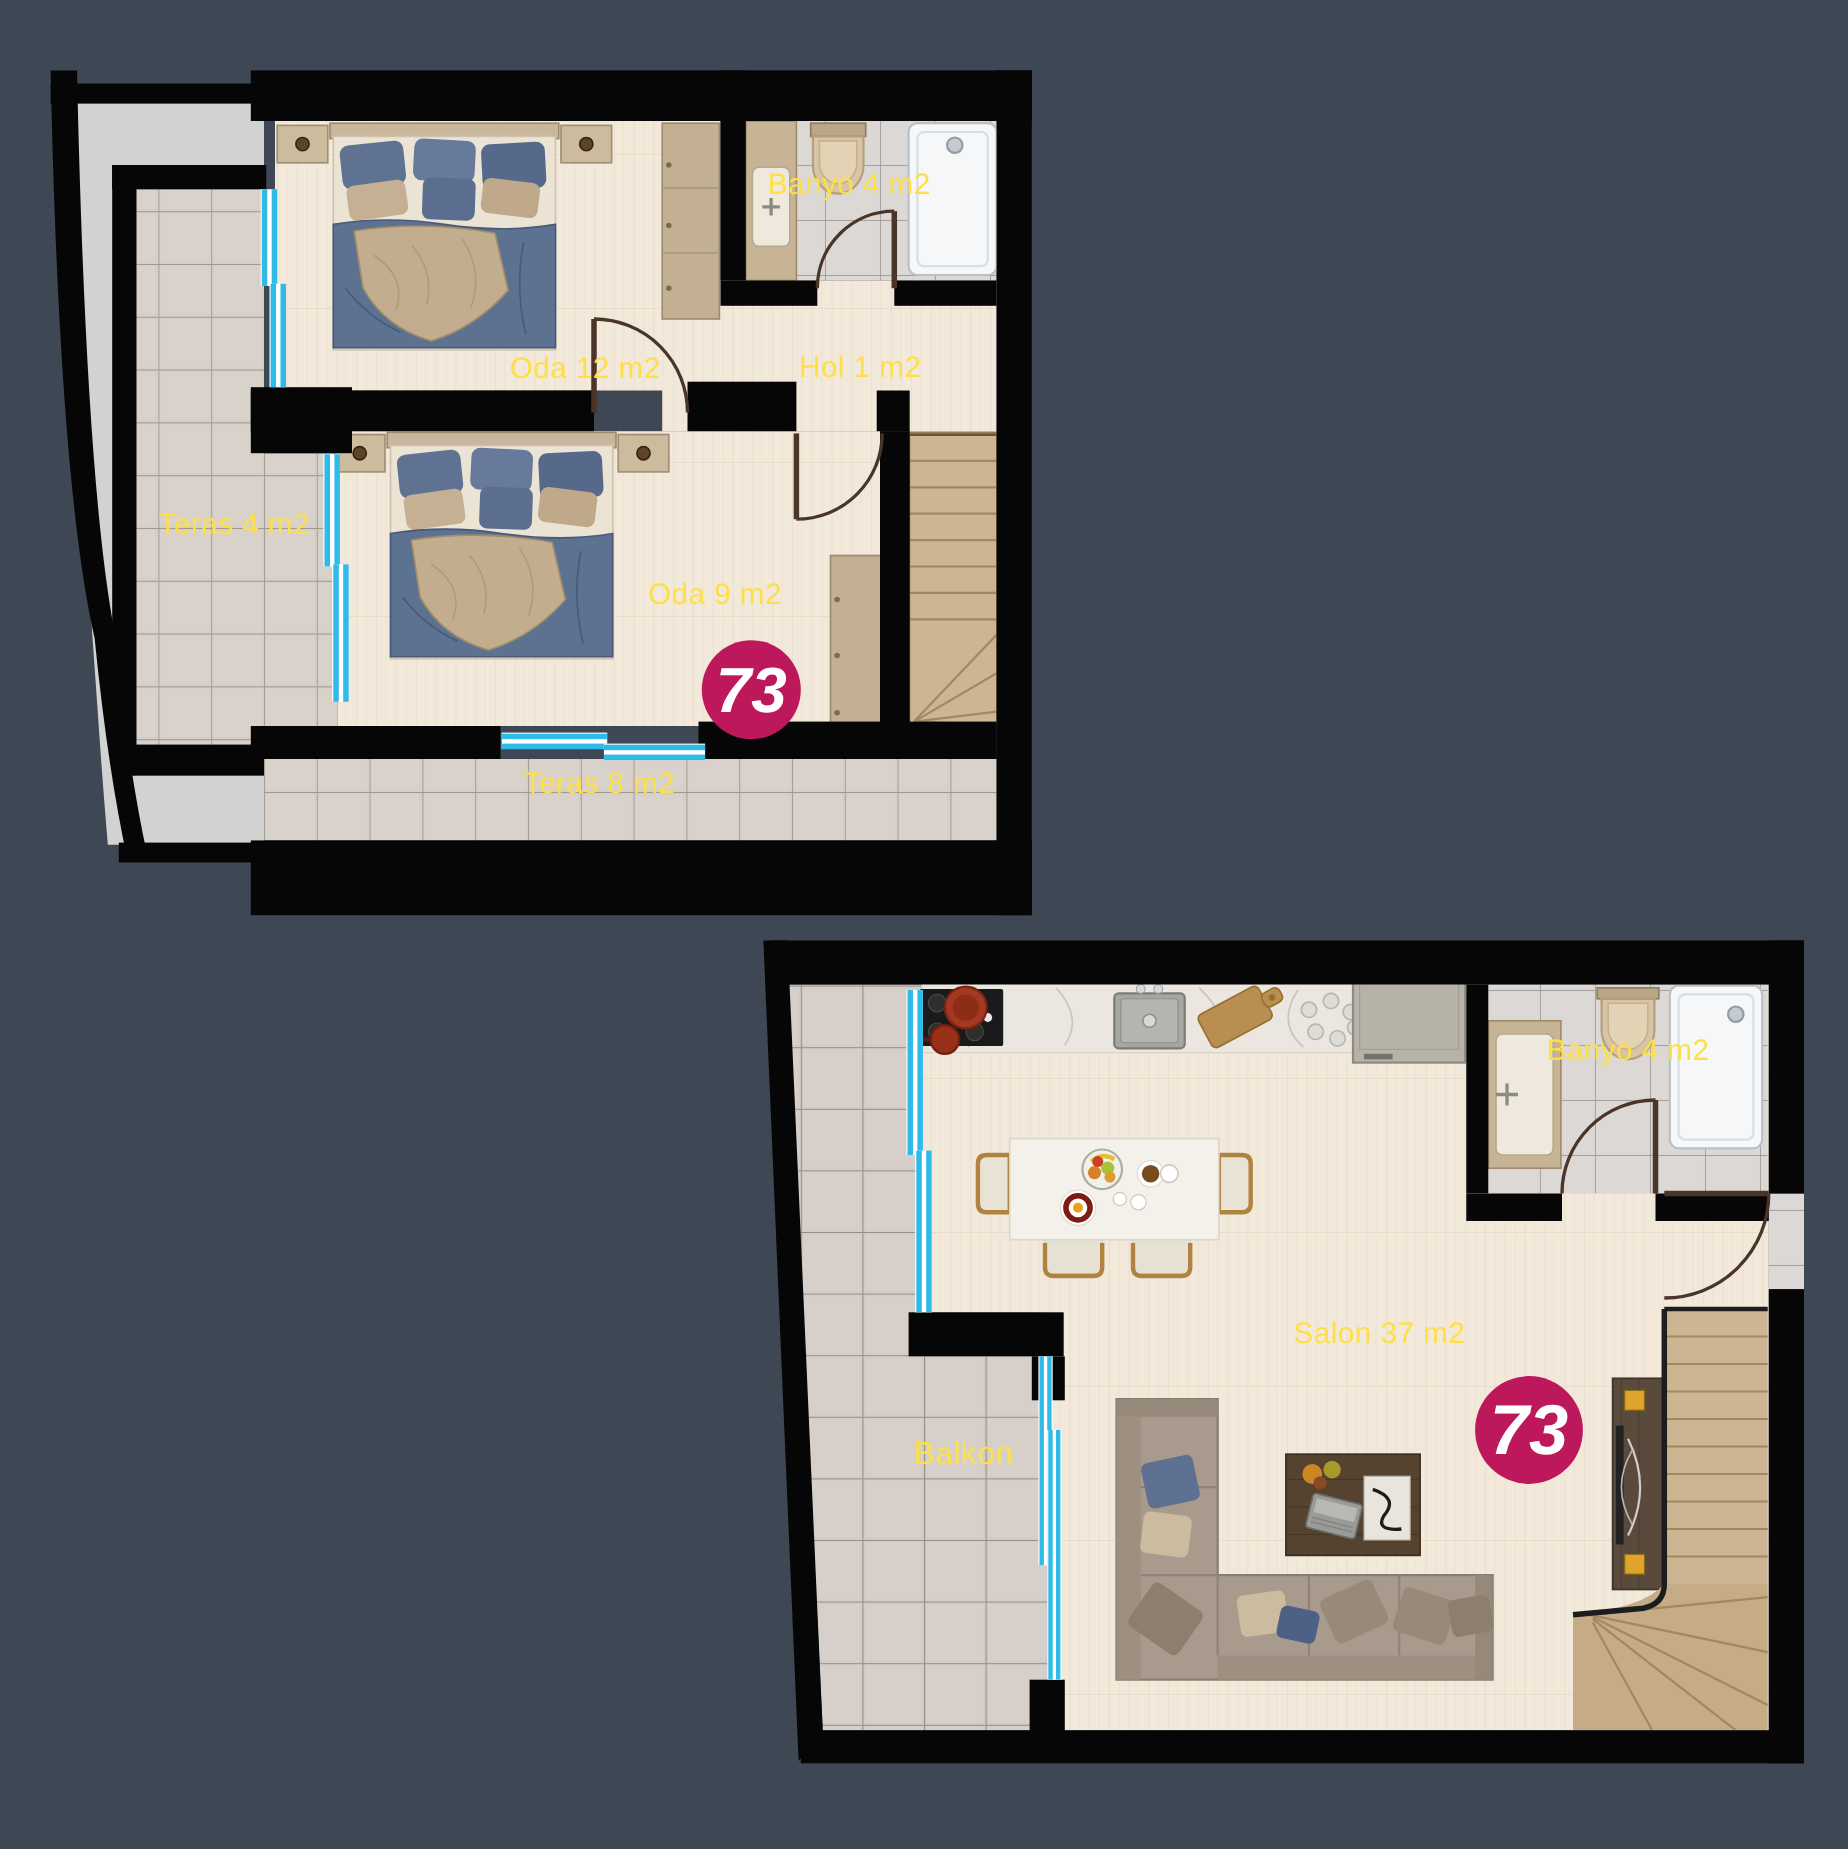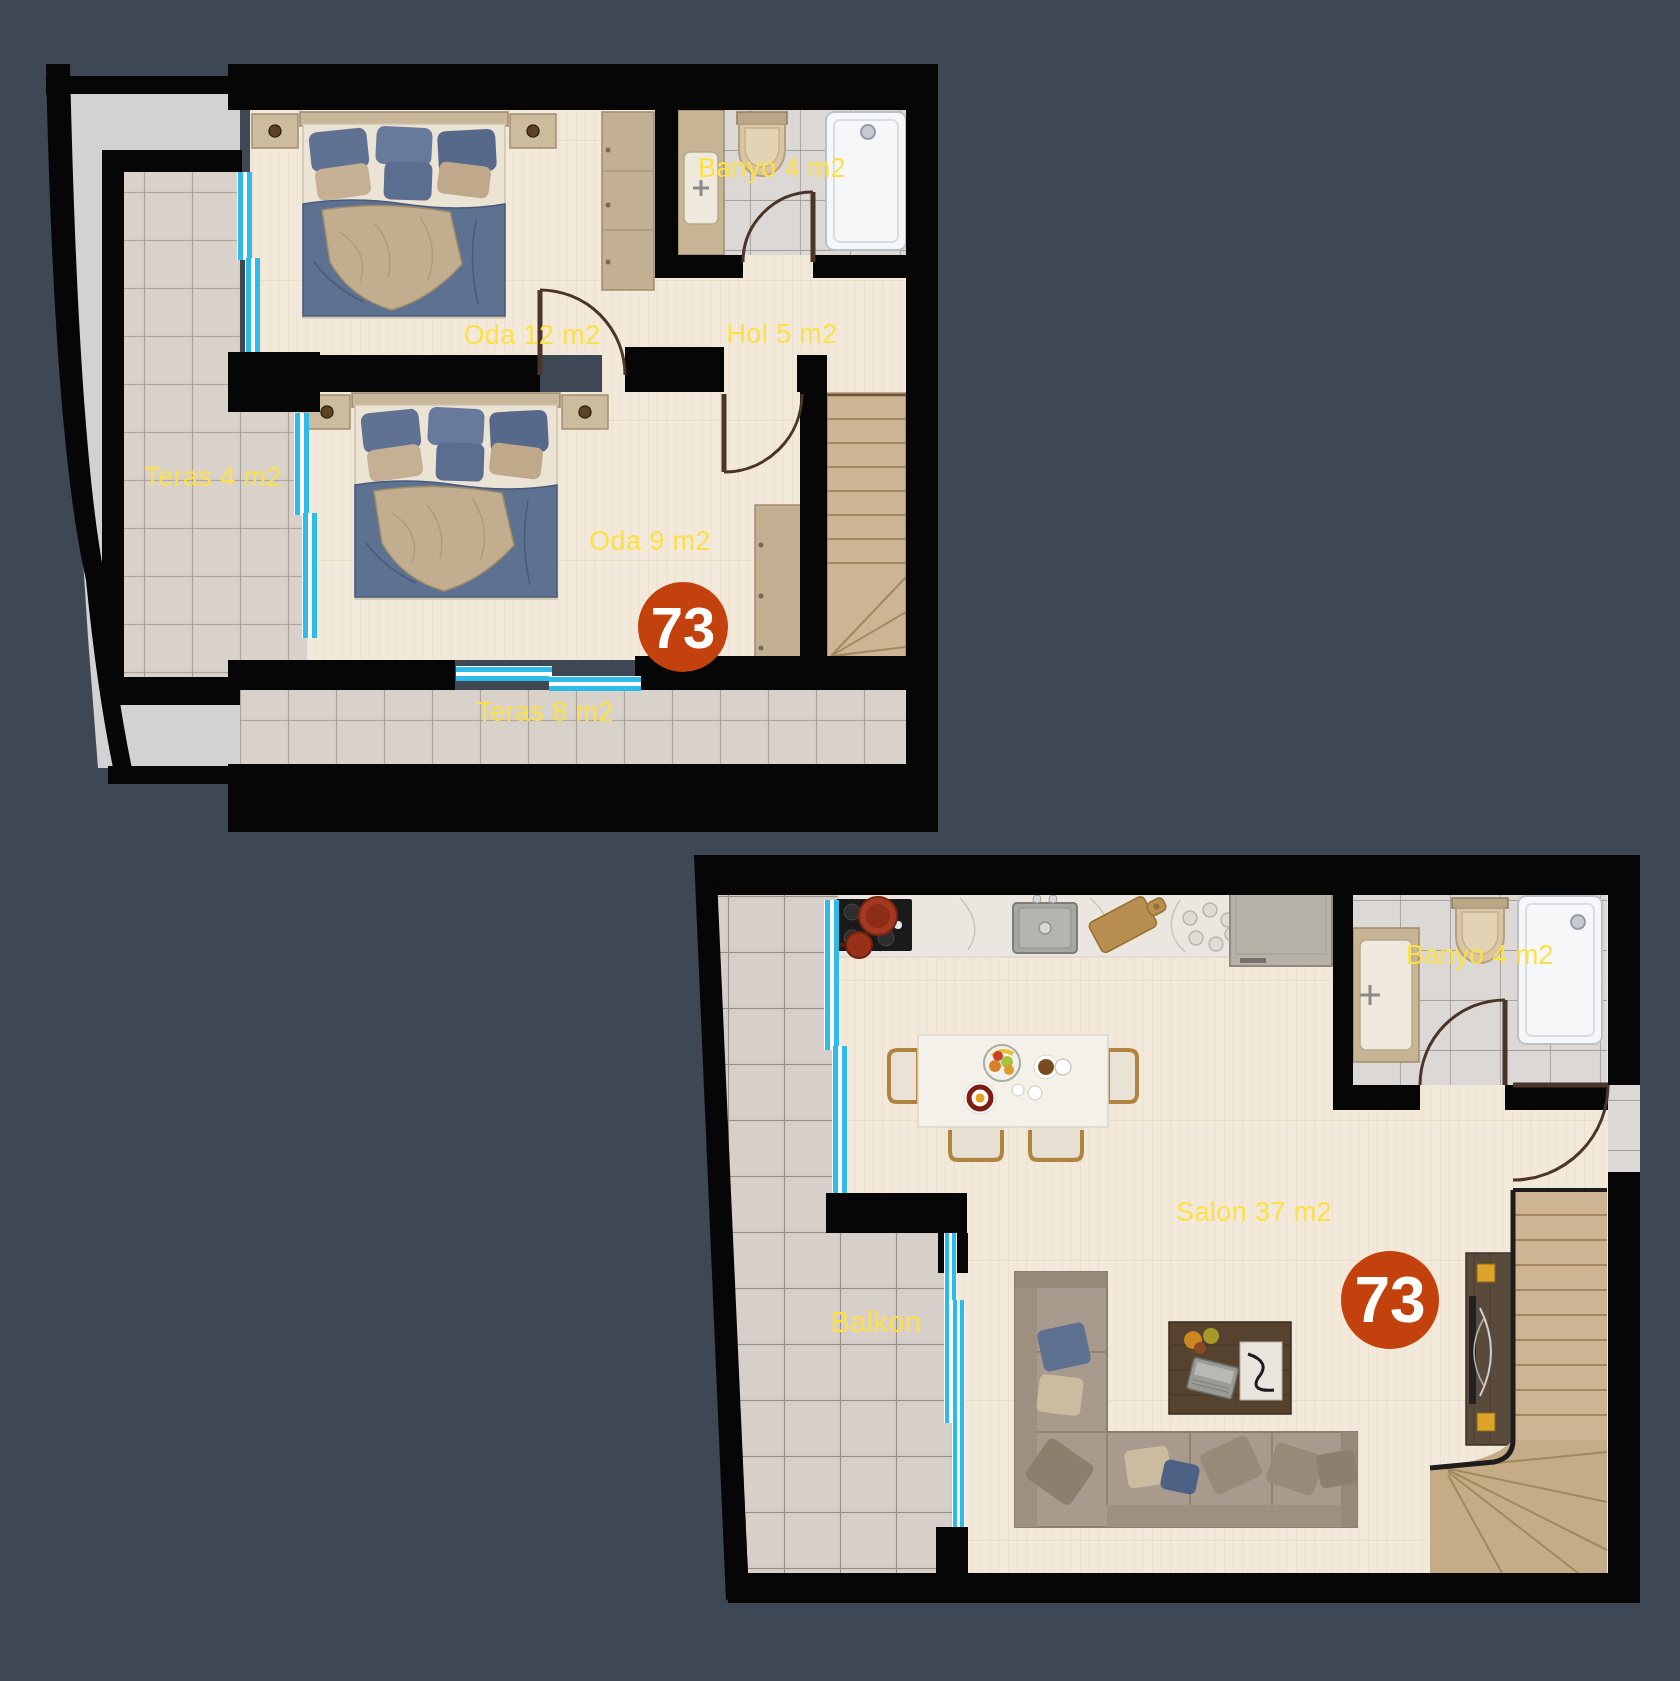--- a/index.html
+++ b/index.html
@@ -8,23 +8,24 @@
     background:#3e4754;font-family:"Liberation Sans", sans-serif;
   }
   .plan-svg{position:absolute;left:0;top:0;width:1680px;height:1681px;}
   .room-label{
     position:absolute;transform:translate(-50%,-50%);
     font-size:27px;color:#fde047;white-space:nowrap;letter-spacing:.4px;
   }
   .room-label.big{font-size:29px;}
   .unit-badge{
     position:absolute;transform:translate(-50%,-50%);
-    background:#c2410c;border-radius:50%;color:#ffffff;
+    background:#be185d;border-radius:50%;color:#ffffff;
     display:flex;align-items:center;justify-content:center;
     font-weight:bold;
+    font-style:italic;
   }
   .unit-badge.upper{width:90px;height:90px;font-size:58px;}
   .unit-badge.lower{width:98px;height:98px;font-size:64px;}
 </style>
 </head>
 <body>
 
 <div class="stage">
 
 <svg class="plan-svg" viewBox="0 0 1680 1681">
@@ -393,21 +394,21 @@
     </g>
     <g stroke="#4a3528" fill="none">
       <path d="M1513,1085 H1608" stroke-width="5"></path>
       <path d="M1608,1085 A95,95 0 0 1 1513,1180" stroke-width="3"></path>
     </g>
   </g>
 </svg>
 
 <div class="room-label" style="left:532px;top:335px;">Oda 12 m2</div>
 <div class="room-label" style="left:772px;top:168px;">Banyo 4 m2</div>
-<div class="room-label" style="left:782px;top:334px;">Hol 5 m2</div>
+<div class="room-label" style="left:782px;top:334px;">Hol 1 m2</div>
 <div class="room-label" style="left:213px;top:477px;">Teras 4 m2</div>
 <div class="room-label" style="left:650px;top:541px;">Oda 9 m2</div>
 <div class="room-label" style="left:545px;top:712px;">Teras 8 m2</div>
 
 <div class="room-label" style="left:1480px;top:955px;">Banyo 4 m2</div>
 <div class="room-label" style="left:1254px;top:1212px;">Salon 37 m2</div>
 <div class="room-label big" style="left:876px;top:1322px;">Balkon</div>
 
 <div class="unit-badge upper" style="left:683px;top:627px;">73</div>
 <div class="unit-badge lower" style="left:1390px;top:1300px;">73</div>

